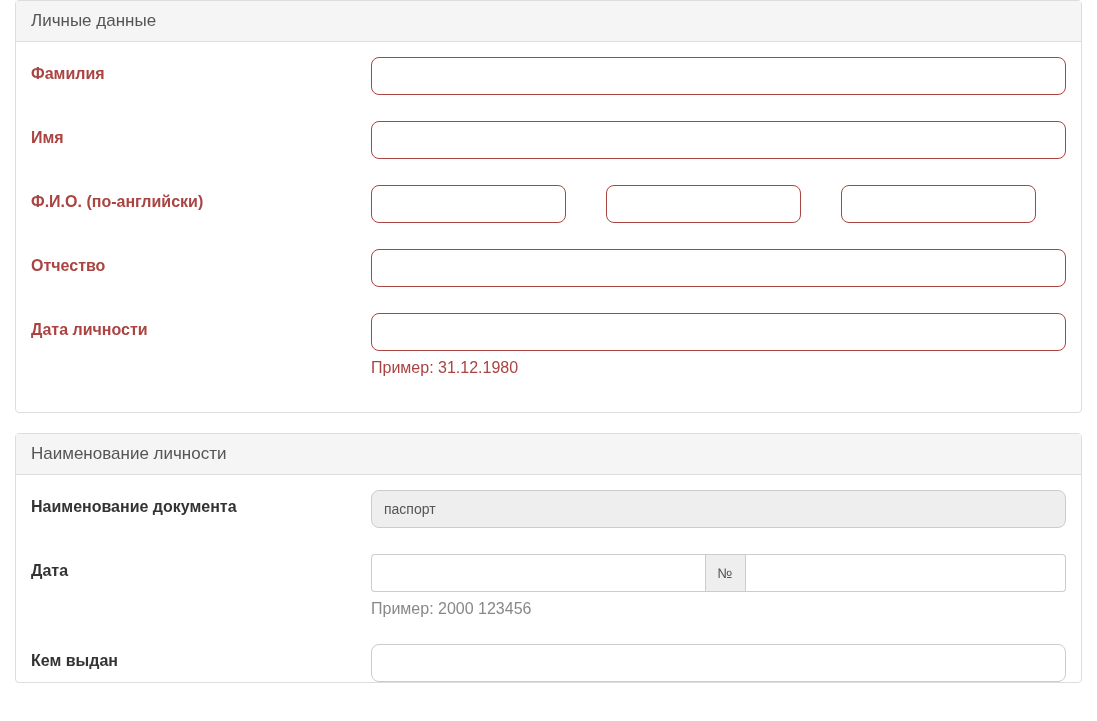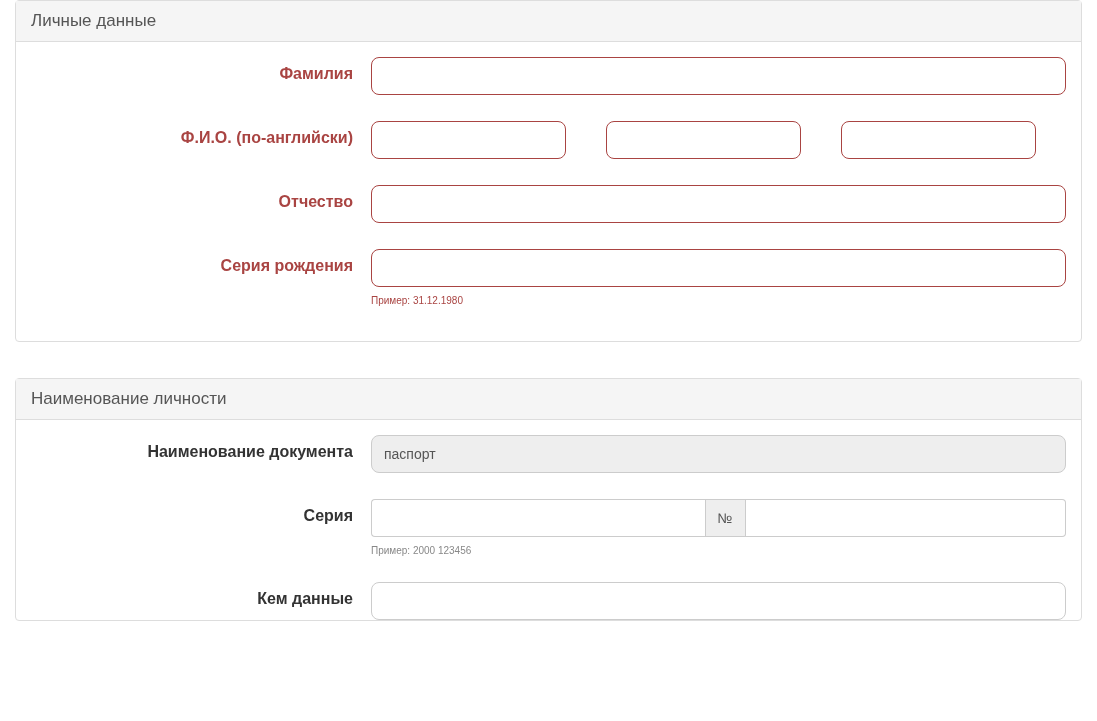--- a/index.html
+++ b/index.html
@@ -9,21 +9,21 @@
     }
     body {
       font-family: "Segoe UI", Tahoma, Arial, sans-serif;
       font-size: 16px;
       background: #fff;
       padding: 0 15px;
     }
     .panel {
       border: 1px solid #ddd;
       border-radius: 4px;
-      margin-bottom: 36px;
+      margin-bottom: 20px;
       background: #fff;
     }
     .panel-header {
       background: #f5f5f5;
       border-bottom: 1px solid #ddd;
       padding: 10px 15px;
       font-size: 17px;
       color: #555;
     }
     .panel-body {
@@ -34,21 +34,21 @@
       display: flex;
       align-items: flex-start;
       margin-bottom: 26px;
     }
     .form-row:last-child {
       margin-bottom: 0;
     }
     .form-label {
       width: 340px;
       flex-shrink: 0;
-      text-align: right;
+      text-align: left;
       padding-right: 18px;
       padding-top: 8px;
       font-weight: 700;
       color: #333;
     }
     .form-label.err {
       color: #a94442;
     }
     .form-control-wrap {
       flex: 1;
@@ -69,21 +69,21 @@
     .form-input.err {
       border-color: #a94442;
     }
     .form-input[readonly] {
       background: #eeeeee;
       cursor: not-allowed;
     }
     .help-text {
       display: block;
       margin-top: 8px;
-      font-size: 10px;
+      font-size: 16px;
       color: #a94442;
     }
     .help-text.muted {
       color: #888;
     }
     .triple-group {
       display: flex;
       gap: 40px;
     }
     .triple-group .form-input {
@@ -129,41 +129,47 @@
   </div>
   <div class="panel-body">
 
     <div class="form-row">
       <label class="form-label err">Фамилия</label>
       <div class="form-control-wrap">
         <input type="text" class="form-input err" value="" style="">
       </div>
     </div>
 
+    <div class="form-row">
+      <label class="form-label err">Имя</label>
+      <div class="form-control-wrap">
+        <input type="text" class="form-input err" value="" style="">
+      </div>
+    </div>
 
     <div class="form-row">
       <label class="form-label err">Ф.И.О. (по-английски)</label>
       <div class="form-control-wrap">
         <div class="triple-group">
           <input type="text" class="form-input err" value="" style="">
           <input type="text" class="form-input err" value="" style="">
           <input type="text" class="form-input err" value="" style="">
         </div>
       </div>
     </div>
 
     <div class="form-row">
       <label class="form-label err">Отчество</label>
       <div class="form-control-wrap">
         <input type="text" class="form-input err" value="" style="">
       </div>
     </div>
 
     <div class="form-row">
-      <label class="form-label err">Серия рождения</label>
+      <label class="form-label err">Дата личности</label>
       <div class="form-control-wrap">
         <input type="text" class="form-input err" value="" style="">
         <span class="help-text">Пример: 31.12.1980</span>
       </div>
     </div>
 
   </div>
 </div>
 
 <div class="panel second">
@@ -173,32 +179,32 @@
   <div class="panel-body">
 
     <div class="form-row">
       <label class="form-label">Наименование документа</label>
       <div class="form-control-wrap">
         <input type="text" class="form-input" readonly="" value="паспорт" style="">
       </div>
     </div>
 
     <div class="form-row">
-      <label class="form-label">Серия</label>
+      <label class="form-label">Дата</label>
       <div class="form-control-wrap">
         <div class="input-group">
           <input type="text" class="form-input left-input" value="" style="">
           <span class="addon">№</span>
           <input type="text" class="form-input right-input" value="" style="">
         </div>
         <span class="help-text muted">Пример: 2000 123456</span>
       </div>
     </div>
 
     <div class="form-row">
-      <label class="form-label">Кем данные</label>
+      <label class="form-label">Кем выдан</label>
       <div class="form-control-wrap">
         <input type="text" class="form-input" value="" style="">
       </div>
     </div>
 
   </div>
 </div>
 
 </body></html>

